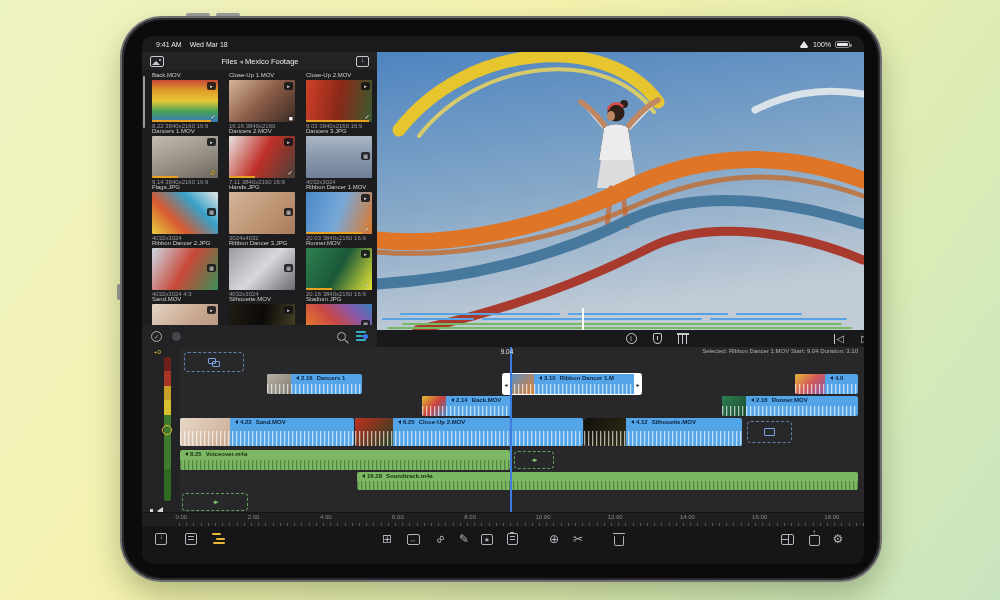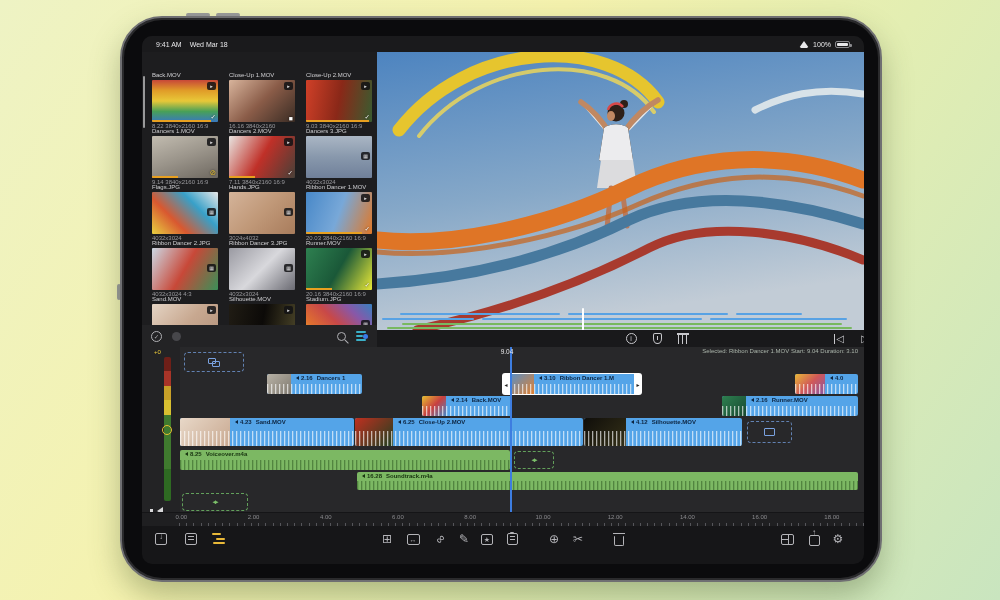--- a/index.html
+++ b/index.html
@@ -152,20 +152,25 @@
         <span class="sb-right">
           <span class="wifi"></span>
           <span>100%</span>
           <span class="batt">
               <i></i>
             </span>
         </span>
       </div>
 
       <div class="library">
+        <div class="lib-head">
+          <span class="ic-photos"></span>
+          <span class="lib-title"><span>Files</span><span class="sep">◂</span><span>Mexico Footage</span></span>
+          <span class="ic-import"></span>
+        </div>
         <div class="lib-grid" id="libGrid">
             <div class="cell" style="left: 10px; top: 2px;">
               <div class="cl">Back.MOV</div>
               <div class="th" style="background: linear-gradient(rgb(200, 72, 56), rgb(224, 156, 40), rgb(232, 200, 56), rgb(72, 160, 88), rgb(56, 120, 192));">
                 <span class="bdg v">▸</span>
                 <span class="st">✓</span>
                 <div class="use" style="width: 90%;"></div>
               </div>
               <div class="meta">8.22  3840x2160  16:9</div>
             </div>

